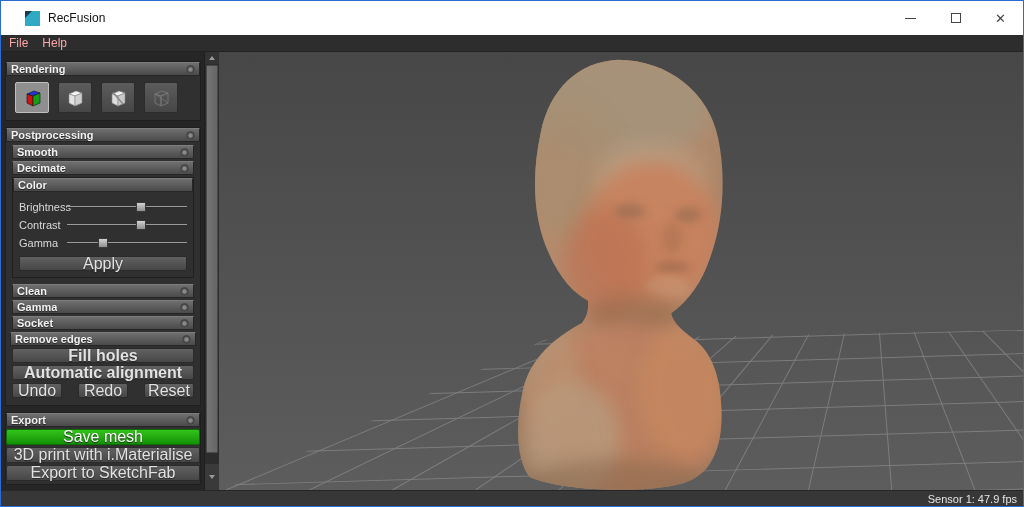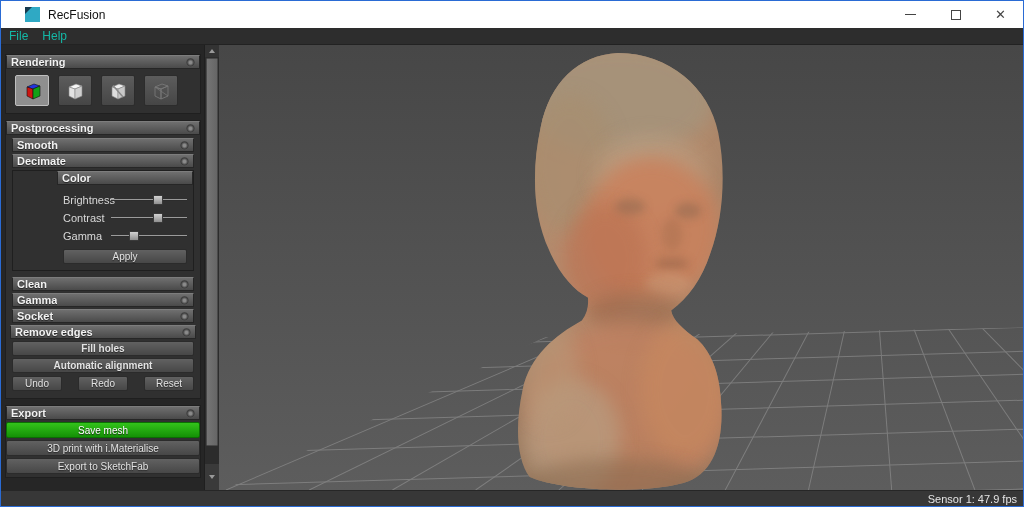--- a/index.html
+++ b/index.html
@@ -2,35 +2,35 @@
 <html><head>
 <meta charset="utf-8">
 <style>
   * { margin:0; padding:0; box-sizing:border-box; }
   html,body { width:1024px; height:507px; overflow:hidden;
     font-family:"Liberation Sans", sans-serif; background:#000; }
   .window { width:1024px; height:507px; display:flex; flex-direction:column;
     border:1px solid #2a6bd4; outline:1px solid #2a6bd4; background:#262626; }
 
   
-  .titlebar { height:27px; background:#ffffff; display:flex; align-items:center; flex:0 0 auto; }
+  .titlebar { height:34px; background:#ffffff; display:flex; align-items:center; flex:0 0 auto; }
   .app-icon { width:15px; height:15px; margin-left:24px; position:relative; background:#2fa9c4; }
   .app-icon::before { content:""; position:absolute; left:0; top:0; width:0; height:0;
     border-top:7px solid #173a4e; border-right:7px solid transparent; }
   .title-text { margin-left:8px; font-size:12px; color:#111; }
   .win-controls { margin-left:auto; display:flex; height:100%; }
   .win-btn { width:45px; height:100%; display:flex; align-items:center; justify-content:center;
     color:#444; font-size:13px; cursor:default; }
   .win-btn .box { width:10px; height:10px; border:1px solid #444; }
   .win-btn .minus { width:11px; height:1px; background:#444; }
 
   
   .menubar { height:17px; background:#2d2d2d; display:flex; align-items:center;
     padding-left:8px; gap:14px; flex:0 0 auto; border-bottom:1px solid #222; }
-  .menu-item { color:#14b8a6; font-size:12px; }
+  .menu-item { color:#fca5a5; font-size:12px; }
 
   
   .main { flex:1 1 auto; display:flex; min-height:0; background:#262626; }
 
   
   .sidebar { width:203px; flex:0 0 auto; padding:9px 3px 0 4px; overflow:hidden; background:#262626; }
   .groupbox { border:1px solid #1f1f1f; background:#303030; margin-bottom:6px; }
   .hdr { height:14px; background:linear-gradient(#6f6f6f,#4a4a4a); border:1px solid #262626;
     border-top-color:#7d7d7d; display:flex; align-items:center; padding:0 4px; }
   .hdr span.t { color:#f2f2f2; font-size:11px; font-weight:bold; text-shadow:0 1px 1px #222;
@@ -51,21 +51,21 @@
 
   
   .slider-row { display:flex; align-items:center; height:18px; padding:0 6px; }
   .slider-row .lbl { width:48px; color:#d8d8d8; font-size:11px; flex:0 0 auto; }
   .slider { flex:1; position:relative; height:12px; }
   .slider .track { position:absolute; left:0; right:0; top:5px; height:2px;
     background:#9b9b9b; border-bottom:1px solid #2c2c2c; }
   .slider .handle { position:absolute; top:1px; width:10px; height:10px;
     background:linear-gradient(#d2d2d2,#8f8f8f); border:1px solid #3a3a3a; border-radius:1px; }
   .btn { height:15px; background:linear-gradient(#616161,#474747); border:1px solid #2b2b2b;
-    border-radius:2px; color:#e2e2e2; font-size:10px; display:flex; align-items:center;
+    border-radius:2px; color:#e2e2e2; font-size:16px; display:flex; align-items:center;
     justify-content:center; text-shadow:0 1px 1px #262626; }
   .btn.bold { font-weight:bold; }
   .apply { margin:4px 6px 5px 6px; }
 
   .stack-btn { margin:0 2px 2px 2px; }
   .hist-row { display:flex; gap:16px; margin:3px 2px 3px 2px; }
   .hist-row .btn { flex:1; }
 
   .green { background:linear-gradient(#33c31b,#149106); border-color:#0b6e03; color:#fff; }
   .tall { height:16px; }
@@ -170,21 +170,21 @@
         <div class="inner">
           <div class="hdr subhdr">
             <span class="t">Smooth</span>
             <span class="coll"></span>
           </div>
           <div class="hdr subhdr">
             <span class="t">Decimate</span>
             <span class="coll"></span>
           </div>
 
-          <div class="groupbox" style="margin:0 2px 6px 2px;padding-left:44px;">
+          <div class="groupbox" style="margin:0 2px 6px 2px;">
             <div class="hdr">
               <span class="t">Color</span>
             </div>
             <div style="padding:6px 0 1px 0;">
               <div class="slider-row">
                 <span class="lbl">Brightness</span>
                 <div class="slider">
                   <div class="track"></div>
                   <div class="handle" style="left: calc(62% - 5px);"></div>
                 </div>

